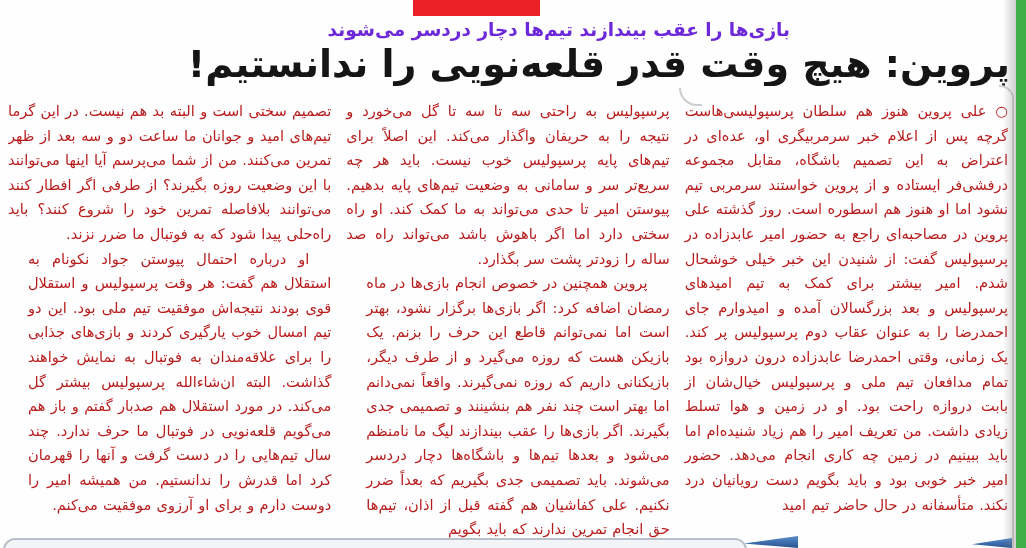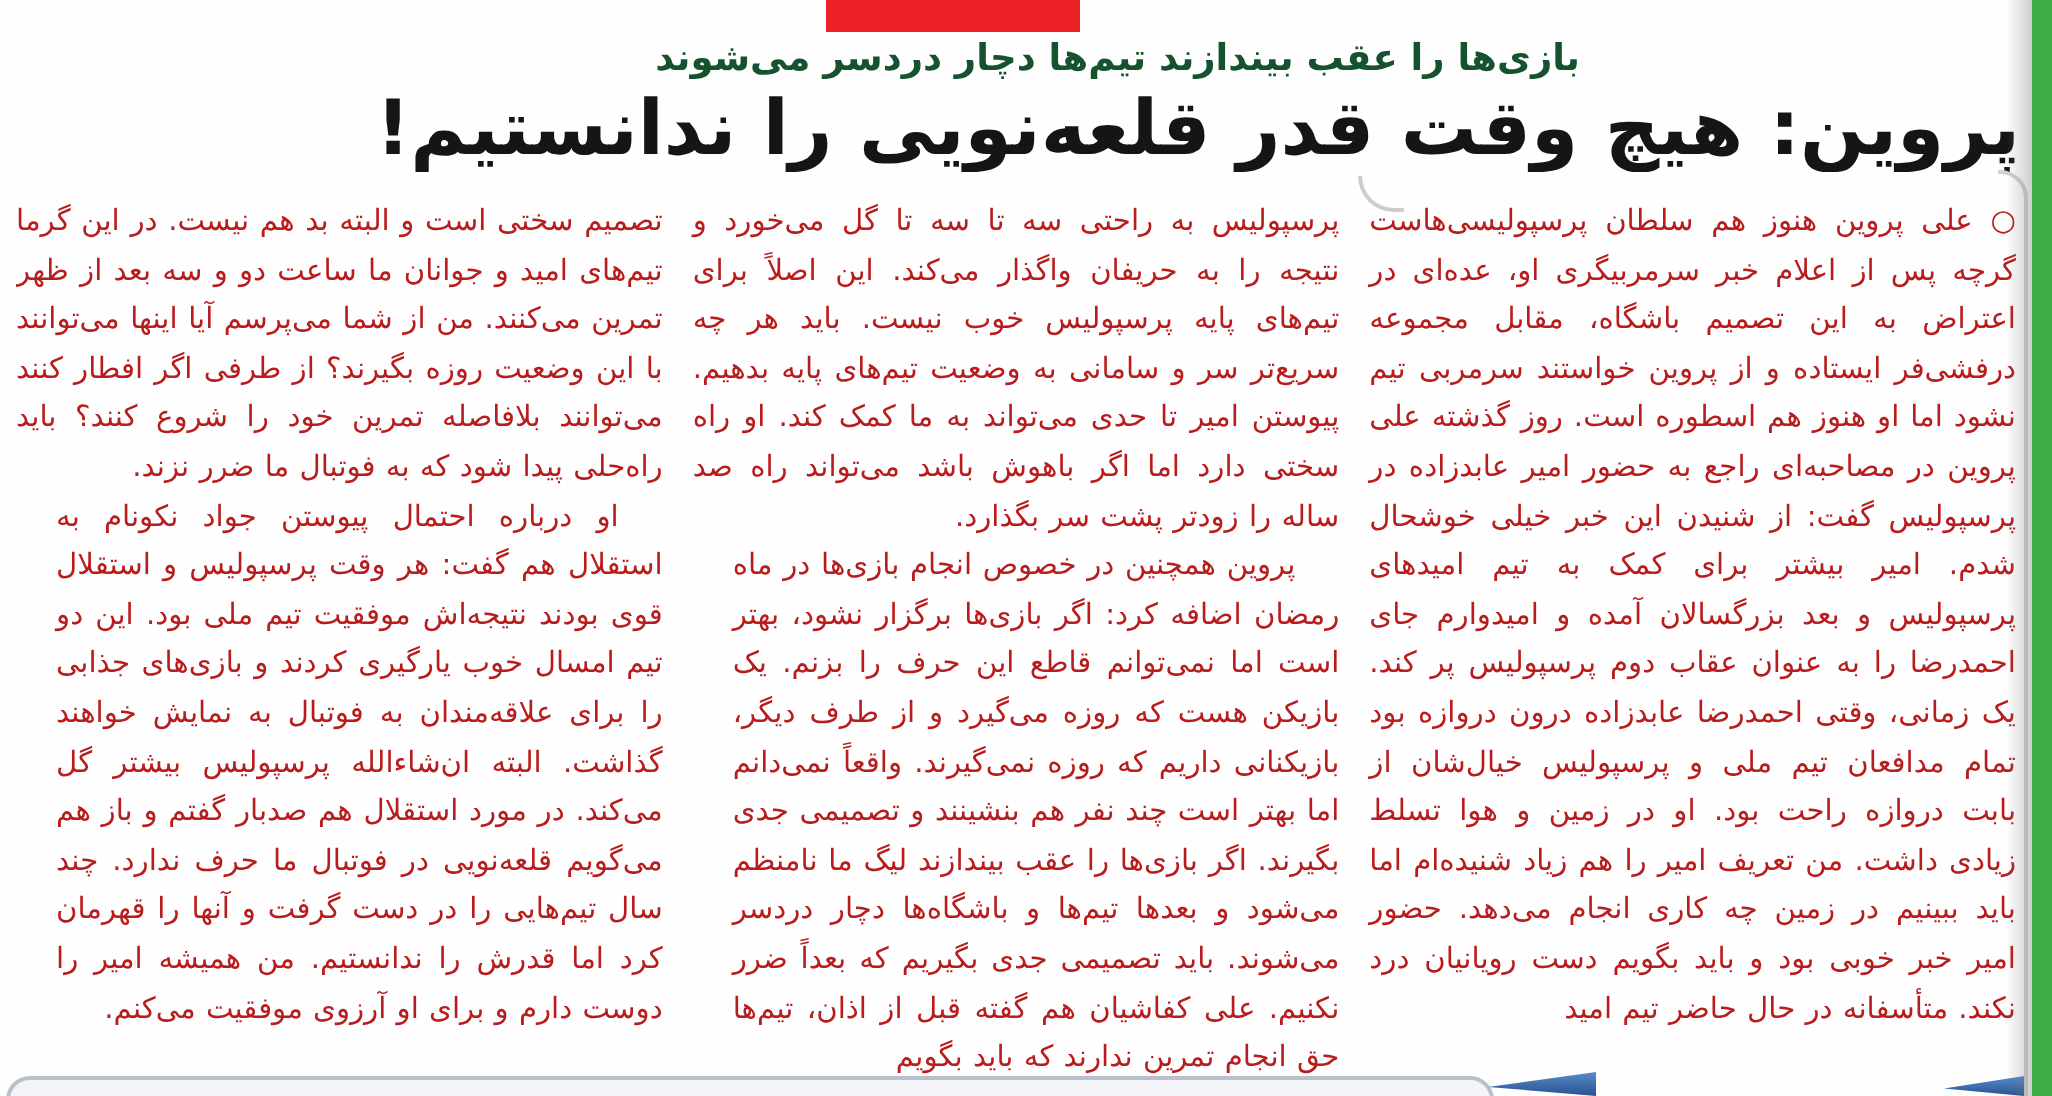--- a/index.html
+++ b/index.html
@@ -12,21 +12,21 @@
     direction:rtl;
   }
   
   .red-tab{
     position:absolute;top:0;left:413px;width:127px;height:16px;
     background:#ec2127;
   }
   
   .kicker{
     position:absolute;top:19px;right:236px;
-    font-size:18.5px;font-weight:bold;color:#14532d;
+    font-size:18.5px;font-weight:bold;color:#6d28d9;
     white-space:nowrap;letter-spacing:-.3px;
   }
   
   .headline{
     position:absolute;top:42px;right:16px;left:0;
     text-align:right;font-size:38px;font-weight:bold;color:#151515;
     white-space:nowrap;overflow:hidden;letter-spacing:-1px;
   }
   
   .body-cols{

